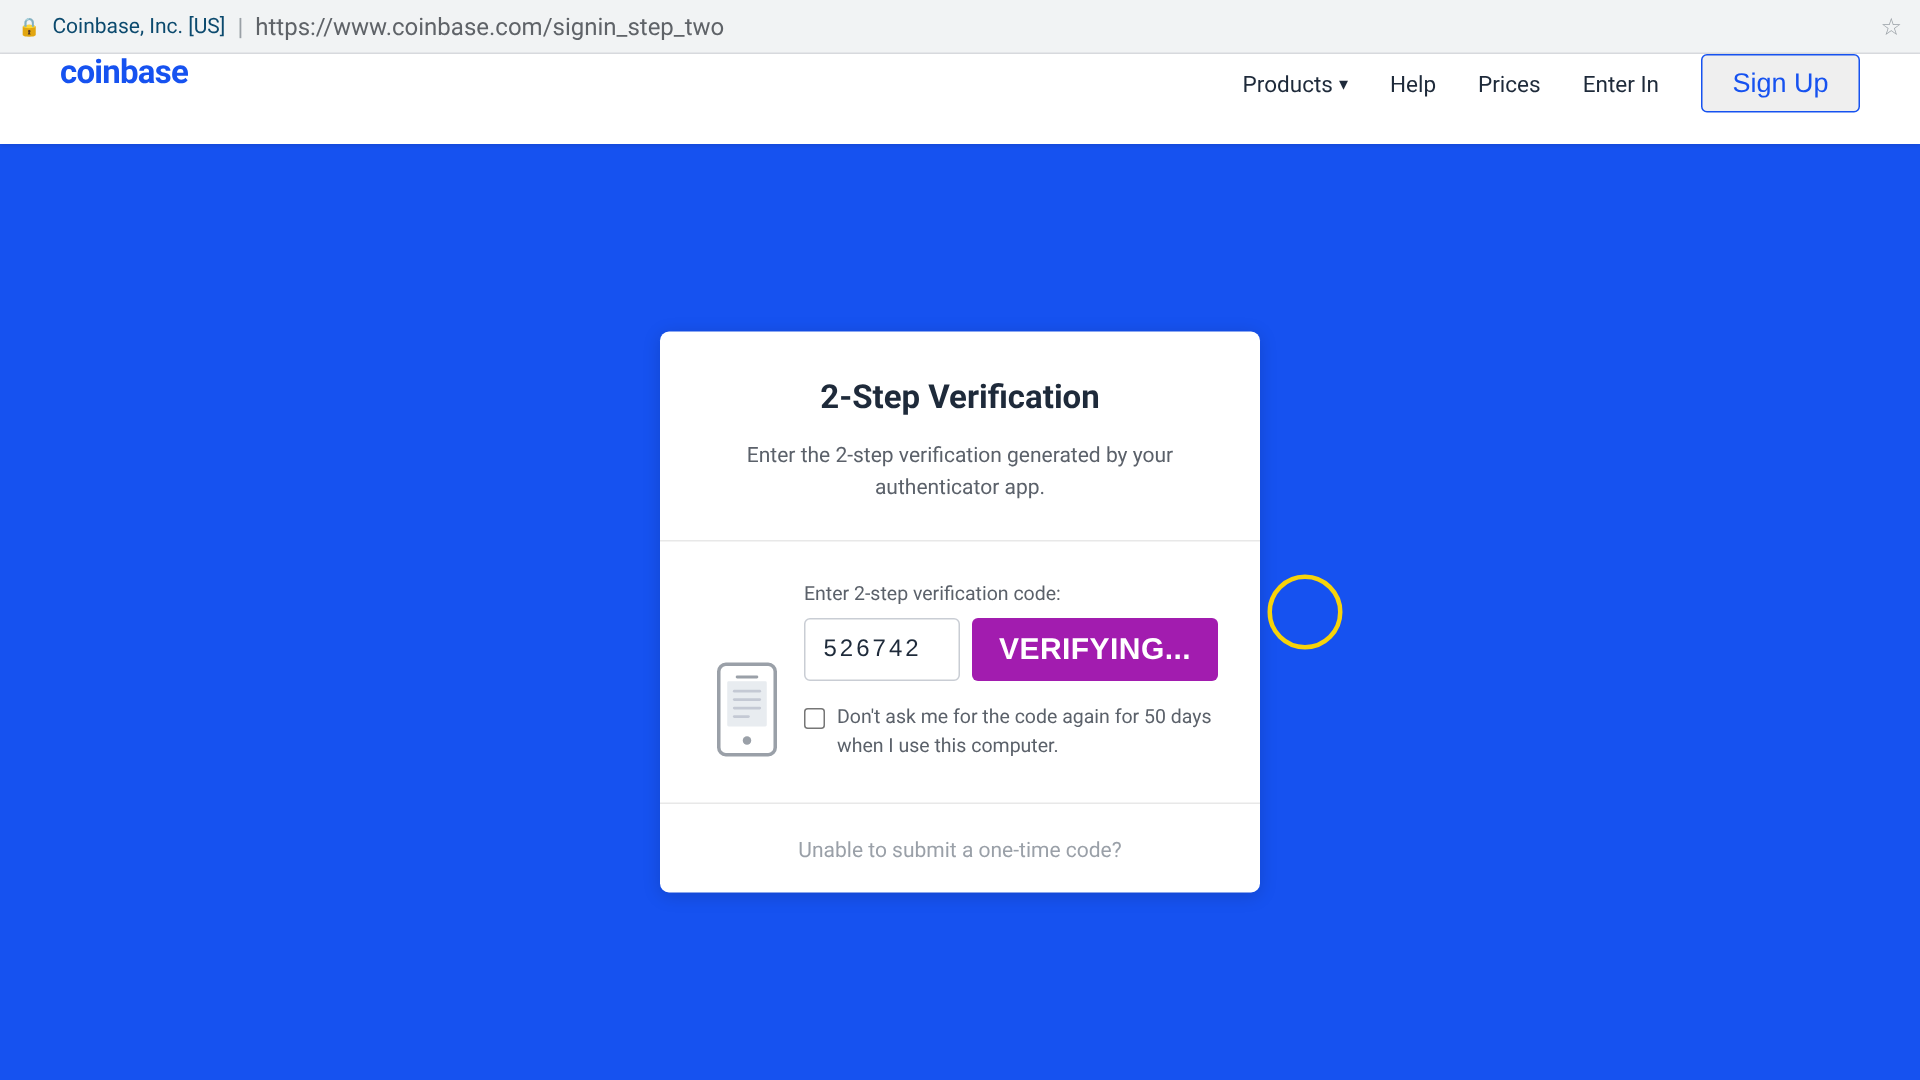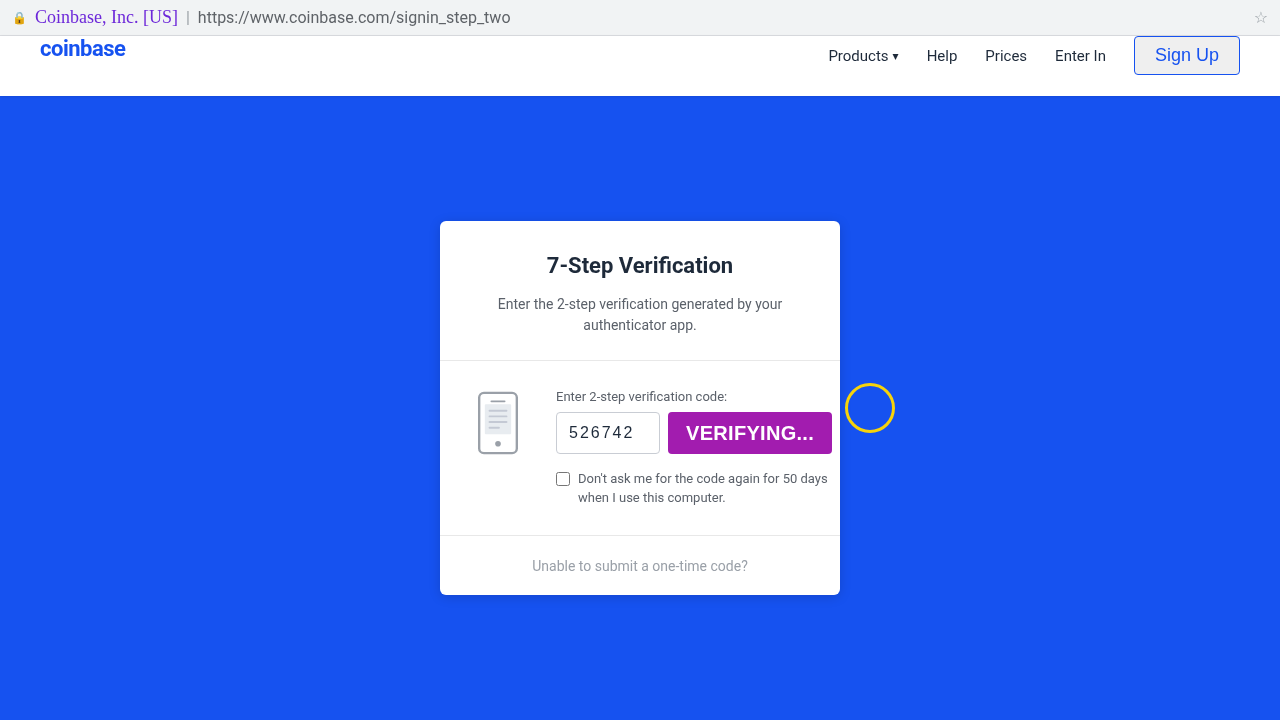--- a/index.html
+++ b/index.html
@@ -22,23 +22,22 @@
       gap: 8px;
       border-bottom: 1px solid #dadce0;
     }
 
     .browser-bar .lock-icon {
       color: #5f6368;
       font-size: 12px;
     }
 
     .browser-bar .url-text {
-      font-size: 18px;
-      color: #6d28d9;
-      font-family: Liberation Serif, serif;
+      font-size: 14px;
+      color: #0c4a6e;
     }
 
     .browser-bar .separator {
       color: #9aa0a6;
     }
 
     .browser-bar .url-path {
       color: #5f6368;
       text-align: center;
     }
@@ -158,22 +157,22 @@
       line-height: 1.5;
     }
 
     .card-body {
       padding: 28px 32px;
       border-bottom: 1px solid #e8e8e8;
     }
 
     .input-row {
       display: flex;
-      align-items: flex-start;
-      gap: 32px;
+      align-items: flex-end;
+      gap: 12px;
     }
 
     
     .phone-icon-container {
       flex-shrink: 0;
       width: 52px;
       height: 68px;
       display: flex;
       align-items: center;
       justify-content: center;
@@ -281,21 +280,21 @@
   </div>
 </nav>
 
 <div class="main-content">
 
   <div class="cursor-indicator"></div>
 
   <div class="card">
 
     <div class="card-header">
-      <h1 class="card-title">7-Step Verification</h1>
+      <h1 class="card-title">2-Step Verification</h1>
       <p class="card-description">Enter the 2-step verification generated by your authenticator app.</p>
     </div>
 
     <div class="card-body">
       <div class="input-row">
 
         <div class="phone-icon-container">
           <svg class="phone-svg" viewBox="0 0 44 68" fill="none" xmlns="http://www.w3.org/2000/svg">
             <rect x="2" y="2" width="40" height="64" rx="5" ry="5" stroke="#9aa0a8" stroke-width="2.5" fill="white"></rect>
             <rect x="8" y="14" width="28" height="32" rx="1" fill="#e8ecf0"></rect>

